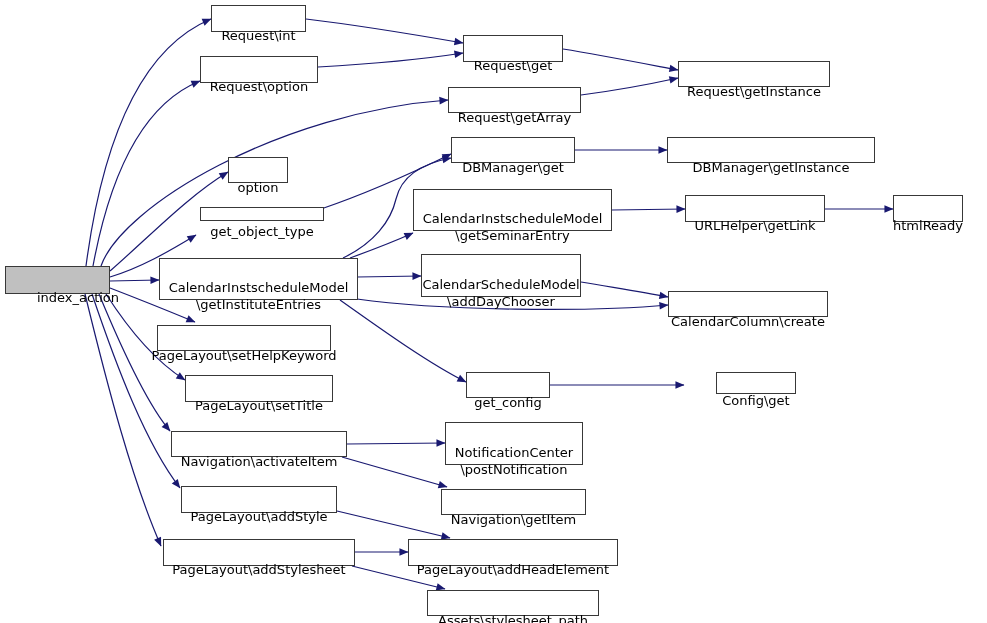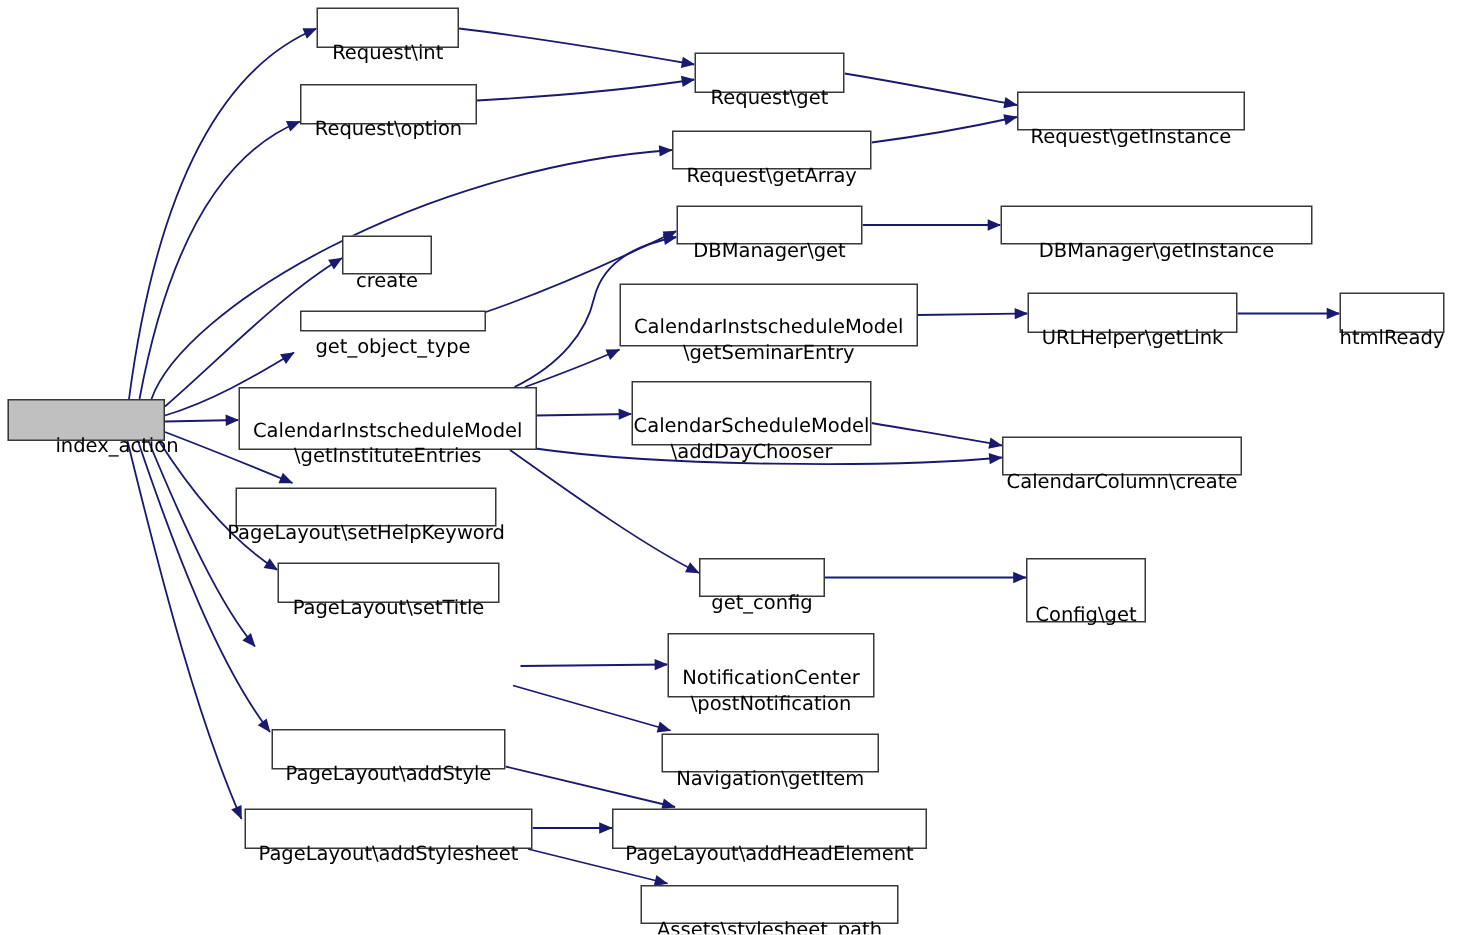--- a/index.html
+++ b/index.html
@@ -83,21 +83,21 @@
   <div class="node" style="left:448px;top:87px;width:133px;height:26px">
       <span class="lbl">Request\getArray</span>
     </div>
   <div class="node" style="left:451px;top:137px;width:124px;height:26px">
       <span class="lbl">DBManager\get</span>
     </div>
   <div class="node" style="left:667px;top:137px;width:208px;height:26px">
       <span class="lbl">DBManager\getInstance</span>
     </div>
   <div class="node" style="left:228px;top:157px;width:60px;height:26px">
-      <span class="lbl">create</span>
+      <span class="lbl">option</span>
     </div>
   <div class="node" style="left:200px;top:207px;width:124px;height:14px">
       <span class="lbl">get_object_type</span>
     </div>
   <div class="node" style="left:159px;top:258px;width:199px;height:42px">
       <span class="lbl">CalendarInstscheduleModel
 \getInstituteEntries</span>
     </div>
   <div class="node" style="left:413px;top:189px;width:199px;height:42px">
       <span class="lbl">CalendarInstscheduleModel
@@ -118,22 +118,25 @@
     </div>
   <div class="node" style="left:157px;top:325px;width:174px;height:26px">
       <span class="lbl">PageLayout\setHelpKeyword</span>
     </div>
   <div class="node" style="left:185px;top:375px;width:148px;height:27px">
       <span class="lbl">PageLayout\setTitle</span>
     </div>
   <div class="node" style="left:466px;top:372px;width:84px;height:26px">
       <span class="lbl">get_config</span>
     </div>
-  <div class="node" style="left:684px;top:372px;width:80px;height:43px">
+  <div class="node" style="left:716px;top:372px;width:80px;height:22px">
       <span class="lbl">Config\get</span>
+    </div>
+  <div class="node" style="left:171px;top:431px;width:176px;height:26px">
+      <span class="lbl">Navigation\activateItem</span>
     </div>
   <div class="node" style="left:445px;top:422px;width:138px;height:43px">
       <span class="lbl">NotificationCenter
 \postNotification</span>
     </div>
   <div class="node" style="left:441px;top:489px;width:145px;height:26px">
       <span class="lbl">Navigation\getItem</span>
     </div>
   <div class="node" style="left:181px;top:486px;width:156px;height:27px">
       <span class="lbl">PageLayout\addStyle</span>

